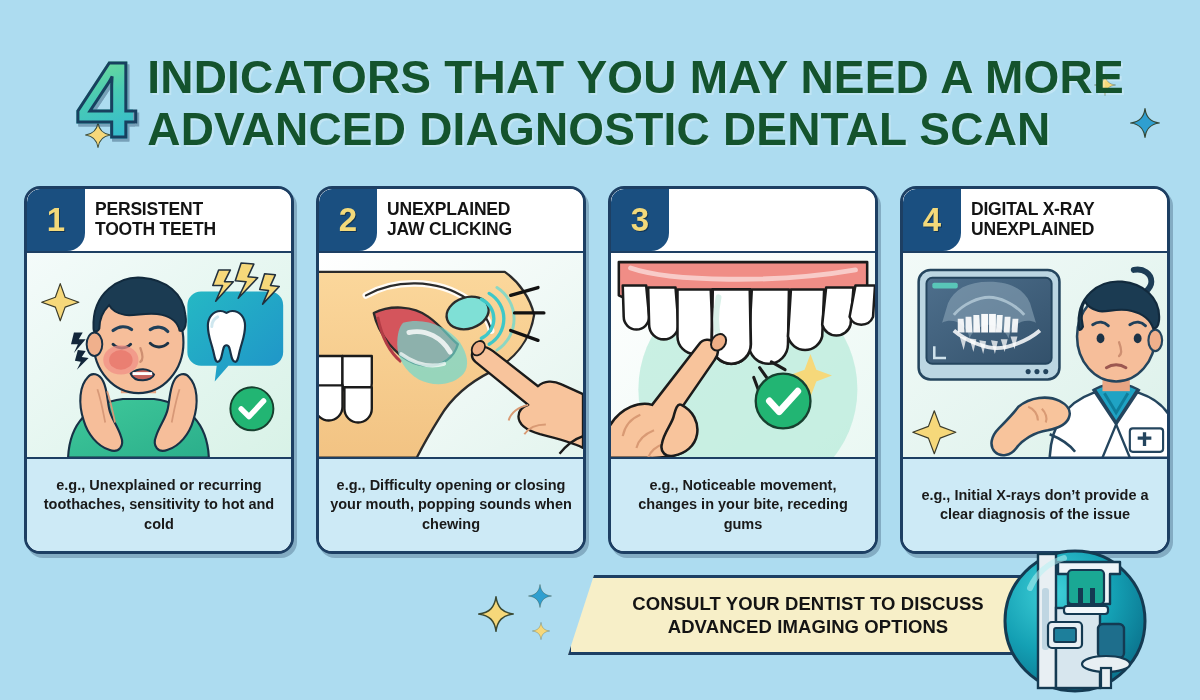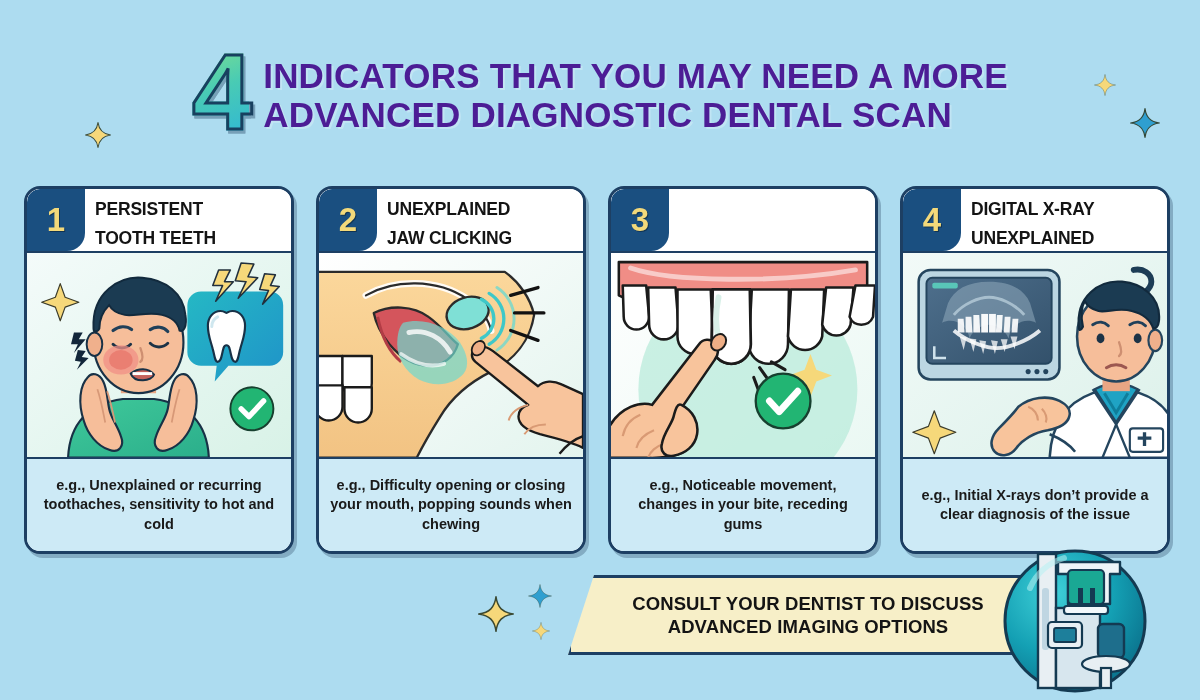--- a/index.html
+++ b/index.html
@@ -25,21 +25,21 @@
     font-size: 108px; font-weight: 900; line-height: .86;
     letter-spacing: -3px;
     background: linear-gradient(160deg, #7DE08F 0%, #49CBB4 45%, #2FB6D6 100%);
     -webkit-background-clip: text; background-clip: text; color: transparent;
     -webkit-text-stroke: 3px #18405f;
     paint-order: stroke fill;
     margin-top: -6px;
     filter: drop-shadow(2px 3px 0 rgba(20,50,80,.35));
   }
   .title-text {
-    font-size: 35px; font-weight: 900; color: #4c1d95;
+    font-size: 46px; font-weight: 900; color: #14532d;
     letter-spacing: .2px; line-height: 1.12; text-align: left;
     text-shadow: 2px 2px 0 rgba(255,255,255,.25);
   }
   .title-text div { white-space: nowrap; }
 
   
   .cards { position: absolute; left: 24px; top: 186px; display: flex; gap: 22px; }
   .card {
     width: 270px; height: 368px;
     background: #ffffff;
@@ -61,21 +61,21 @@
     border-bottom-right-radius: 18px;
     display: flex; align-items: center; justify-content: center;
     color: #F3D97A; font-size: 33px; font-weight: 900;
     text-shadow: 1px 1px 0 rgba(0,0,0,.35);
   }
   .card-title {
     flex: 1; display: flex; align-items: center; padding: 0 6px 0 10px;
     font-size: 17.5px; font-weight: 800; color: #141414;
     line-height: 1.14; letter-spacing: -.2px;
   }
-  .card-title span { display: block; margin-top: 9px; }
+  .card-title span { display: block; }
   .art { flex: 1; position: relative; overflow: hidden; border-top: 2px solid #1d3f63; border-bottom: 2px solid #1d3f63; }
   .art svg { display: block; width: 100%; height: 100%; }
   .card-cap {
     flex: none; height: 92px;
     background: #CDEAF6;
     display: flex; align-items: center; justify-content: center;
     text-align: center; padding: 4px 10px;
     font-size: 14.5px; font-weight: 600; color: #1a1a1a; line-height: 1.32;
   }
 

